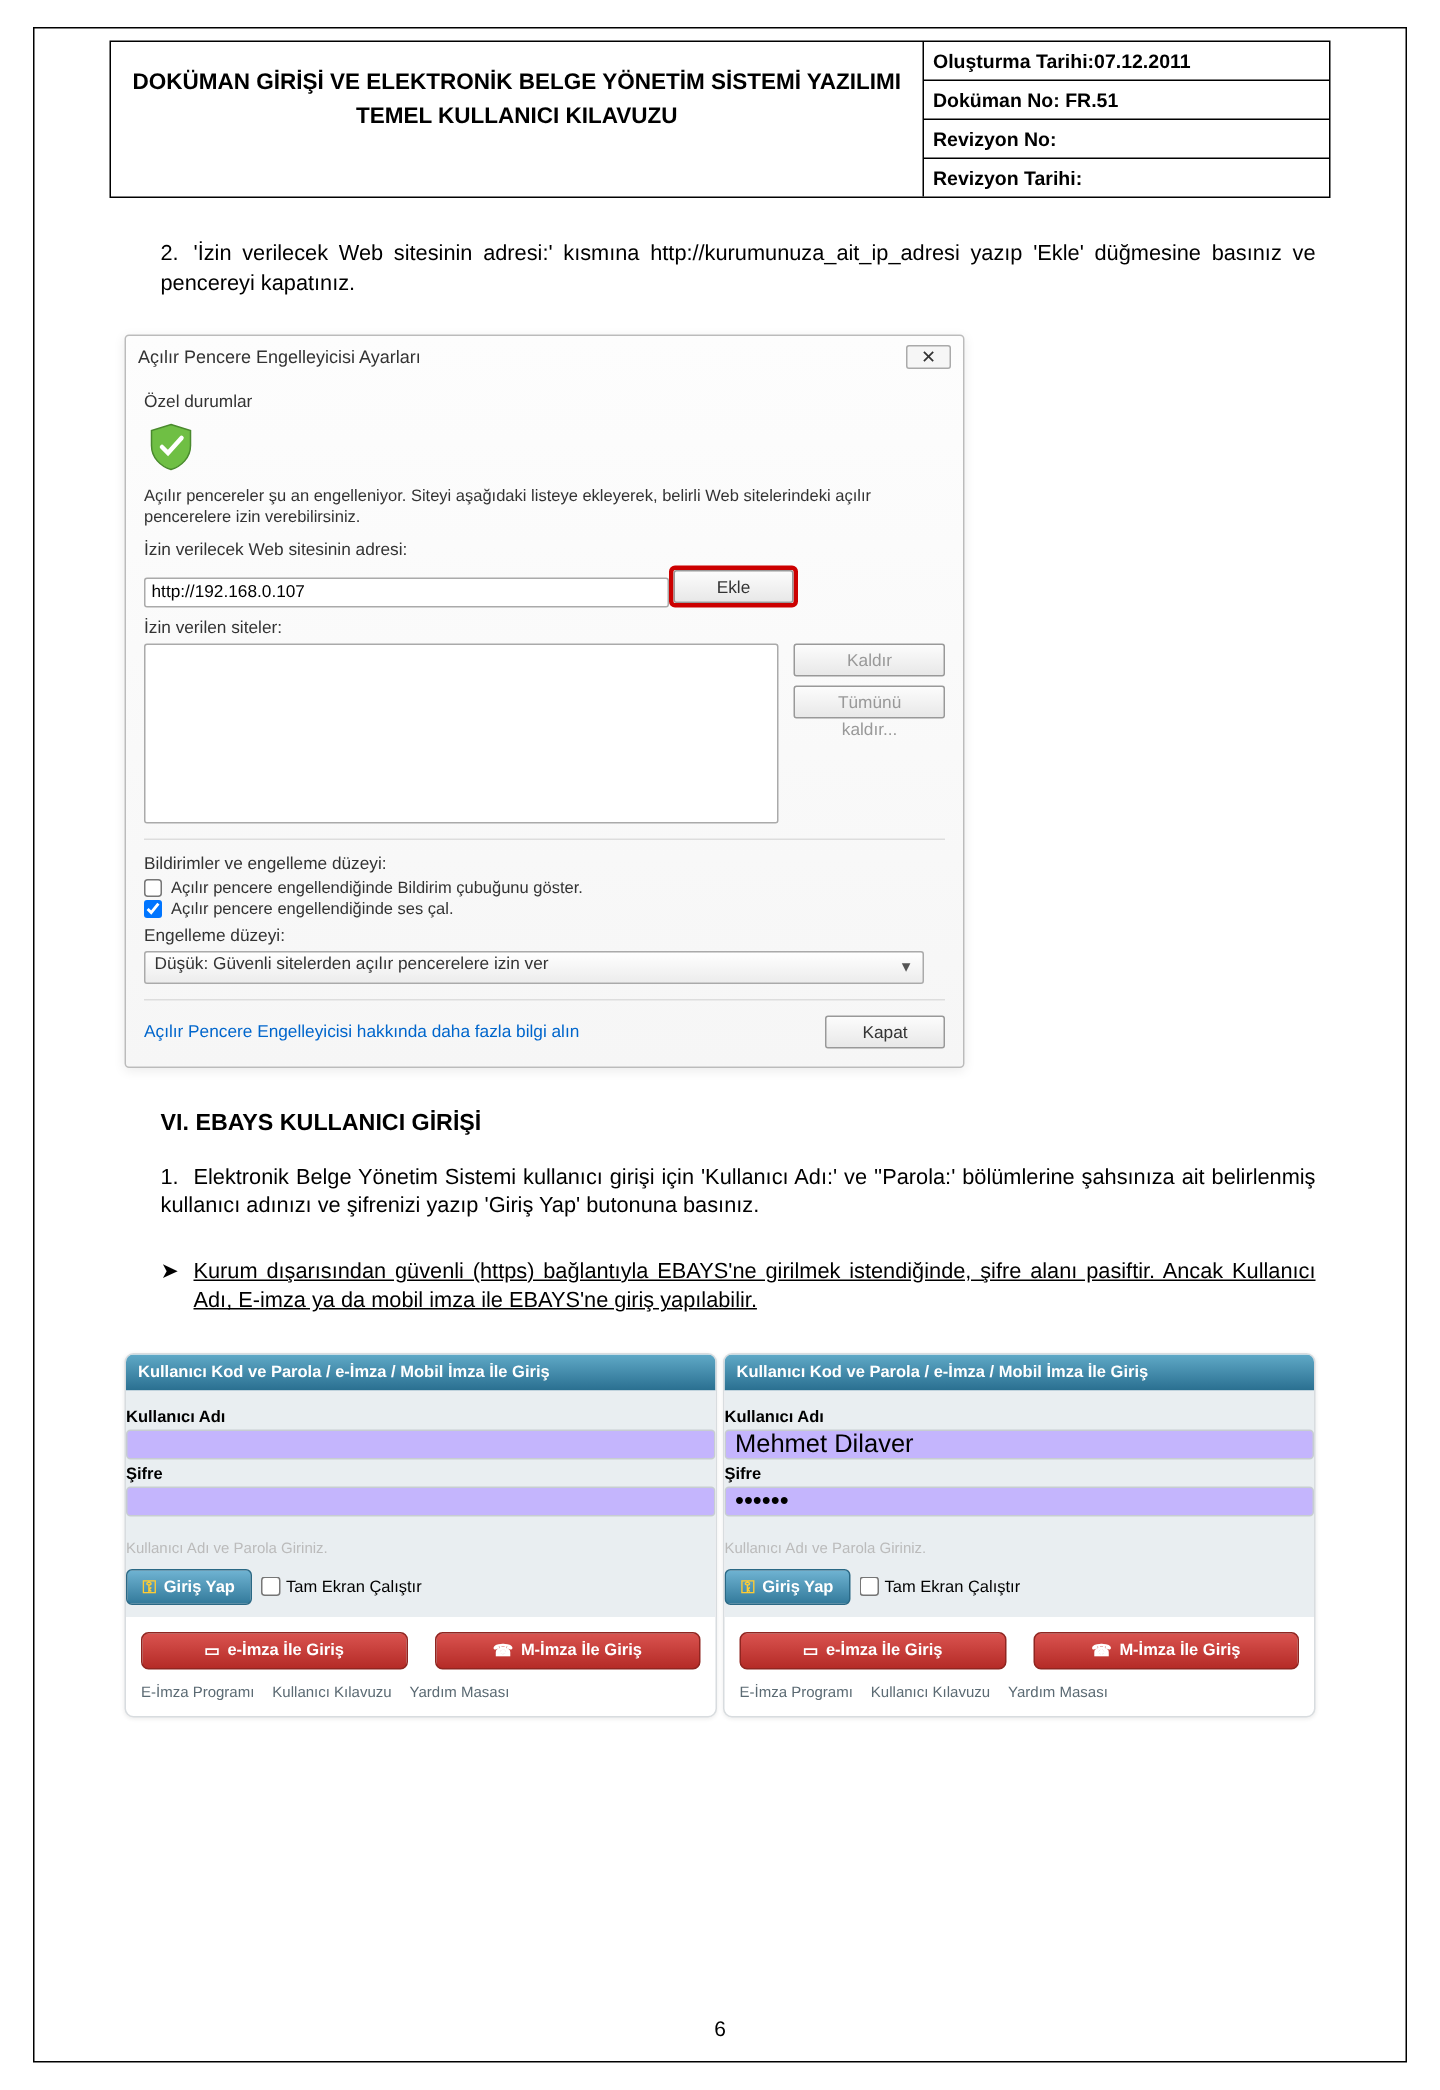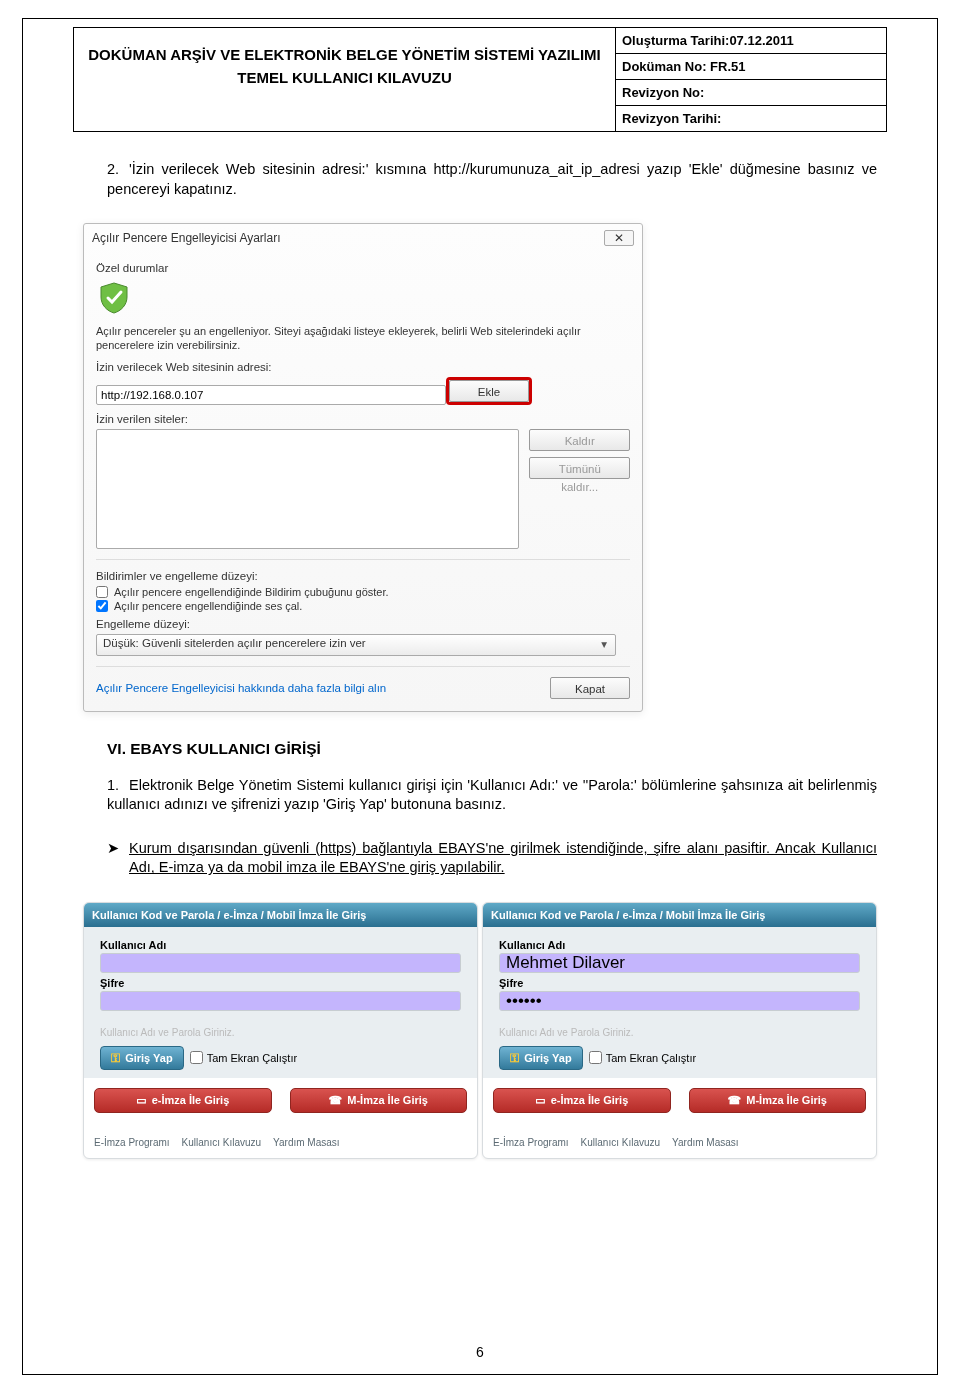--- a/index.html
+++ b/index.html
@@ -157,21 +157,21 @@
     position: relative;
     padding-bottom: 10px;
   }
   .login-head {
     background: linear-gradient(#5fa9c7,#2a6f90);
     color: #fff;
     font-weight: bold;
     font-size: 11px;
     padding: 6px 8px;
   }
-  .login-body { padding: 8px 16px; background:#e9eef1; }
+  .login-body { padding: 8px 0; background:#e9eef1; }
   .login-label { font-weight: bold; font-size: 11px; margin: 4px 0 2px 0; }
   .login-input {
     width: 100%;
     height: 20px;
     border: 1px solid #c7cdd1;
     border-radius: 3px;
     padding: 2px 6px;
     background: #c4b5fd;
     font-size: 17px;
   }
@@ -201,42 +201,42 @@
     font-weight: bold;
     display: inline-flex;
     align-items: center;
     gap: 5px;
     flex: 1;
     justify-content: center;
   }
   .bottom-links {
     display: flex;
     gap: 12px;
-    padding: 24px 10px 0 10px;
+    padding: 10px 10px 0 10px;
     color: #5b6a73;
     font-size: 10px;
   }
   .bottom-links span { cursor: pointer; }
   .placeholder-text { color:#bbb; font-size:10px; margin-top:16px; }
   .page-number {
     position: absolute;
     bottom: 14px;
     left: 0; right: 0;
     text-align: center;
     font-size: 14px;
   }
 </style>
 </head>
 <body>
 
 <div class="outer-border">
 
   <div class="header-box">
     <div class="header-left">
-      <div>DOKÜMAN ARŞİV VE ELEKTRONİK BELGE YÖNETİM SİSTEMİ YAZILIMI</div>
+      <div>DOKÜMAN GİRİŞİ VE ELEKTRONİK BELGE YÖNETİM SİSTEMİ YAZILIMI</div>
       <div style="margin-top:6px">TEMEL KULLANICI KILAVUZU</div>
     </div>
     <div class="header-right">
       <div>Oluşturma Tarihi:07.12.2011</div>
       <div>Doküman No: FR.51</div>
       <div>Revizyon No:</div>
       <div>Revizyon Tarihi:</div>
     </div>
   </div>
 

